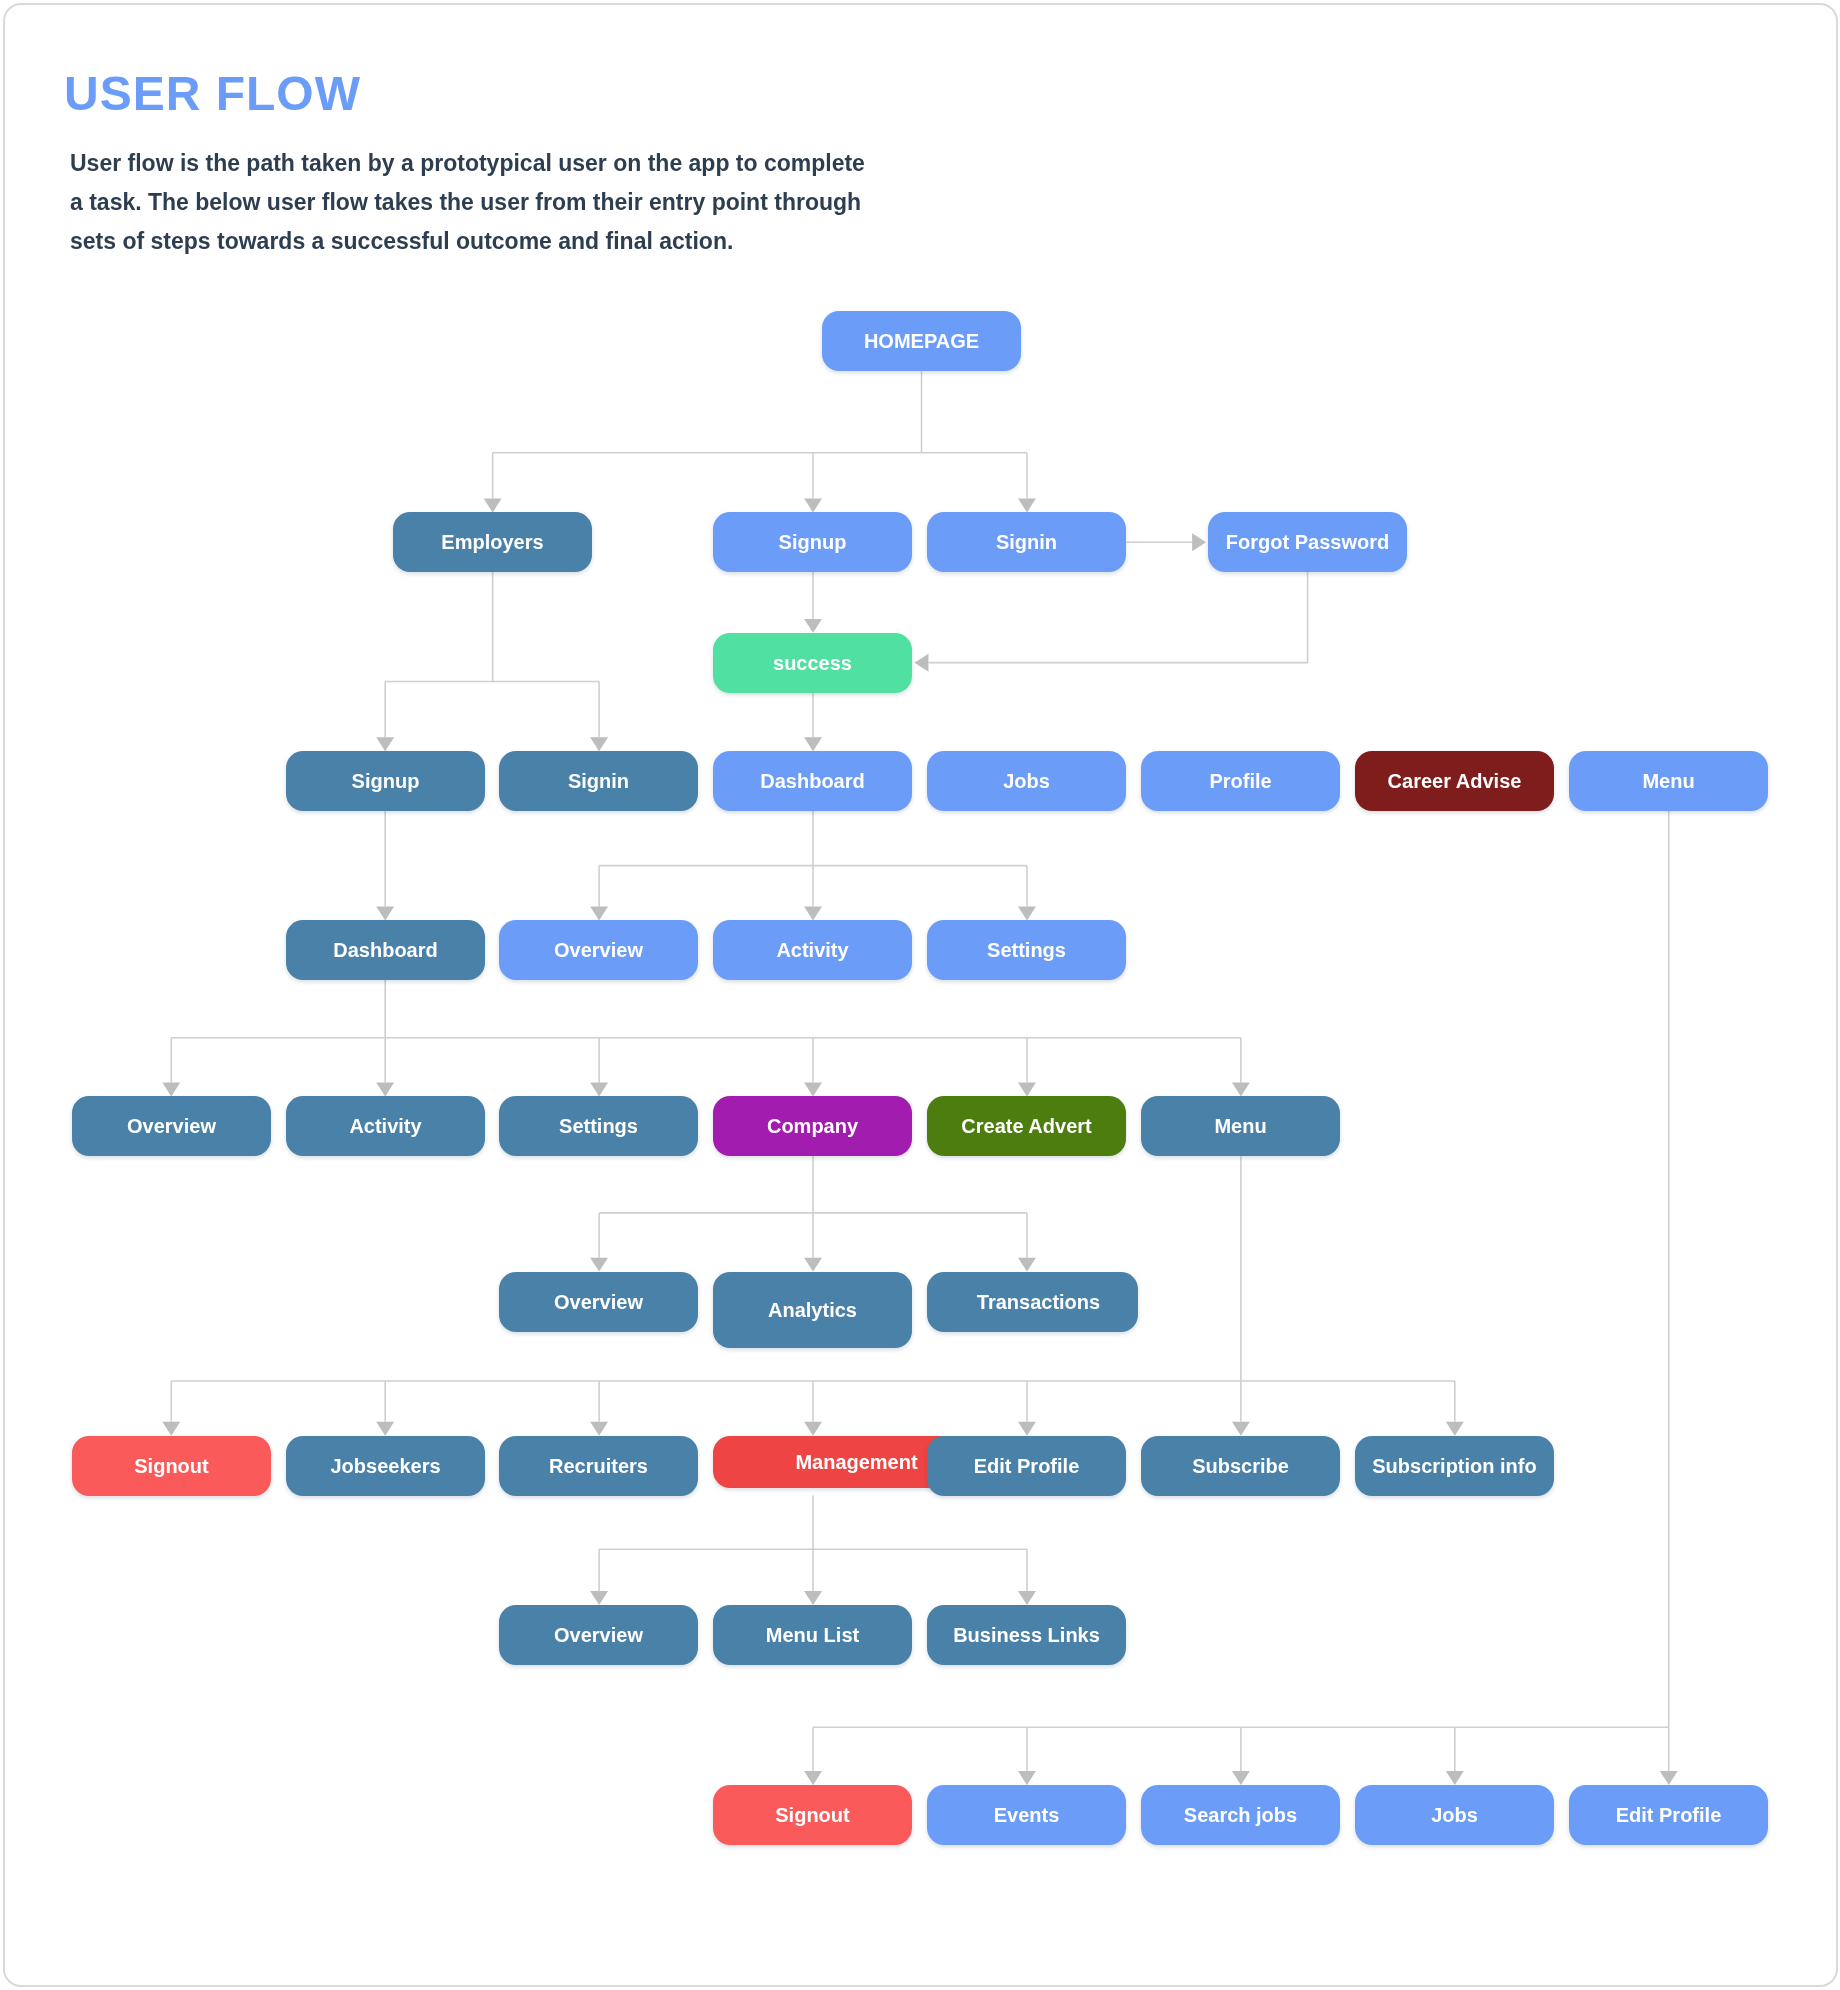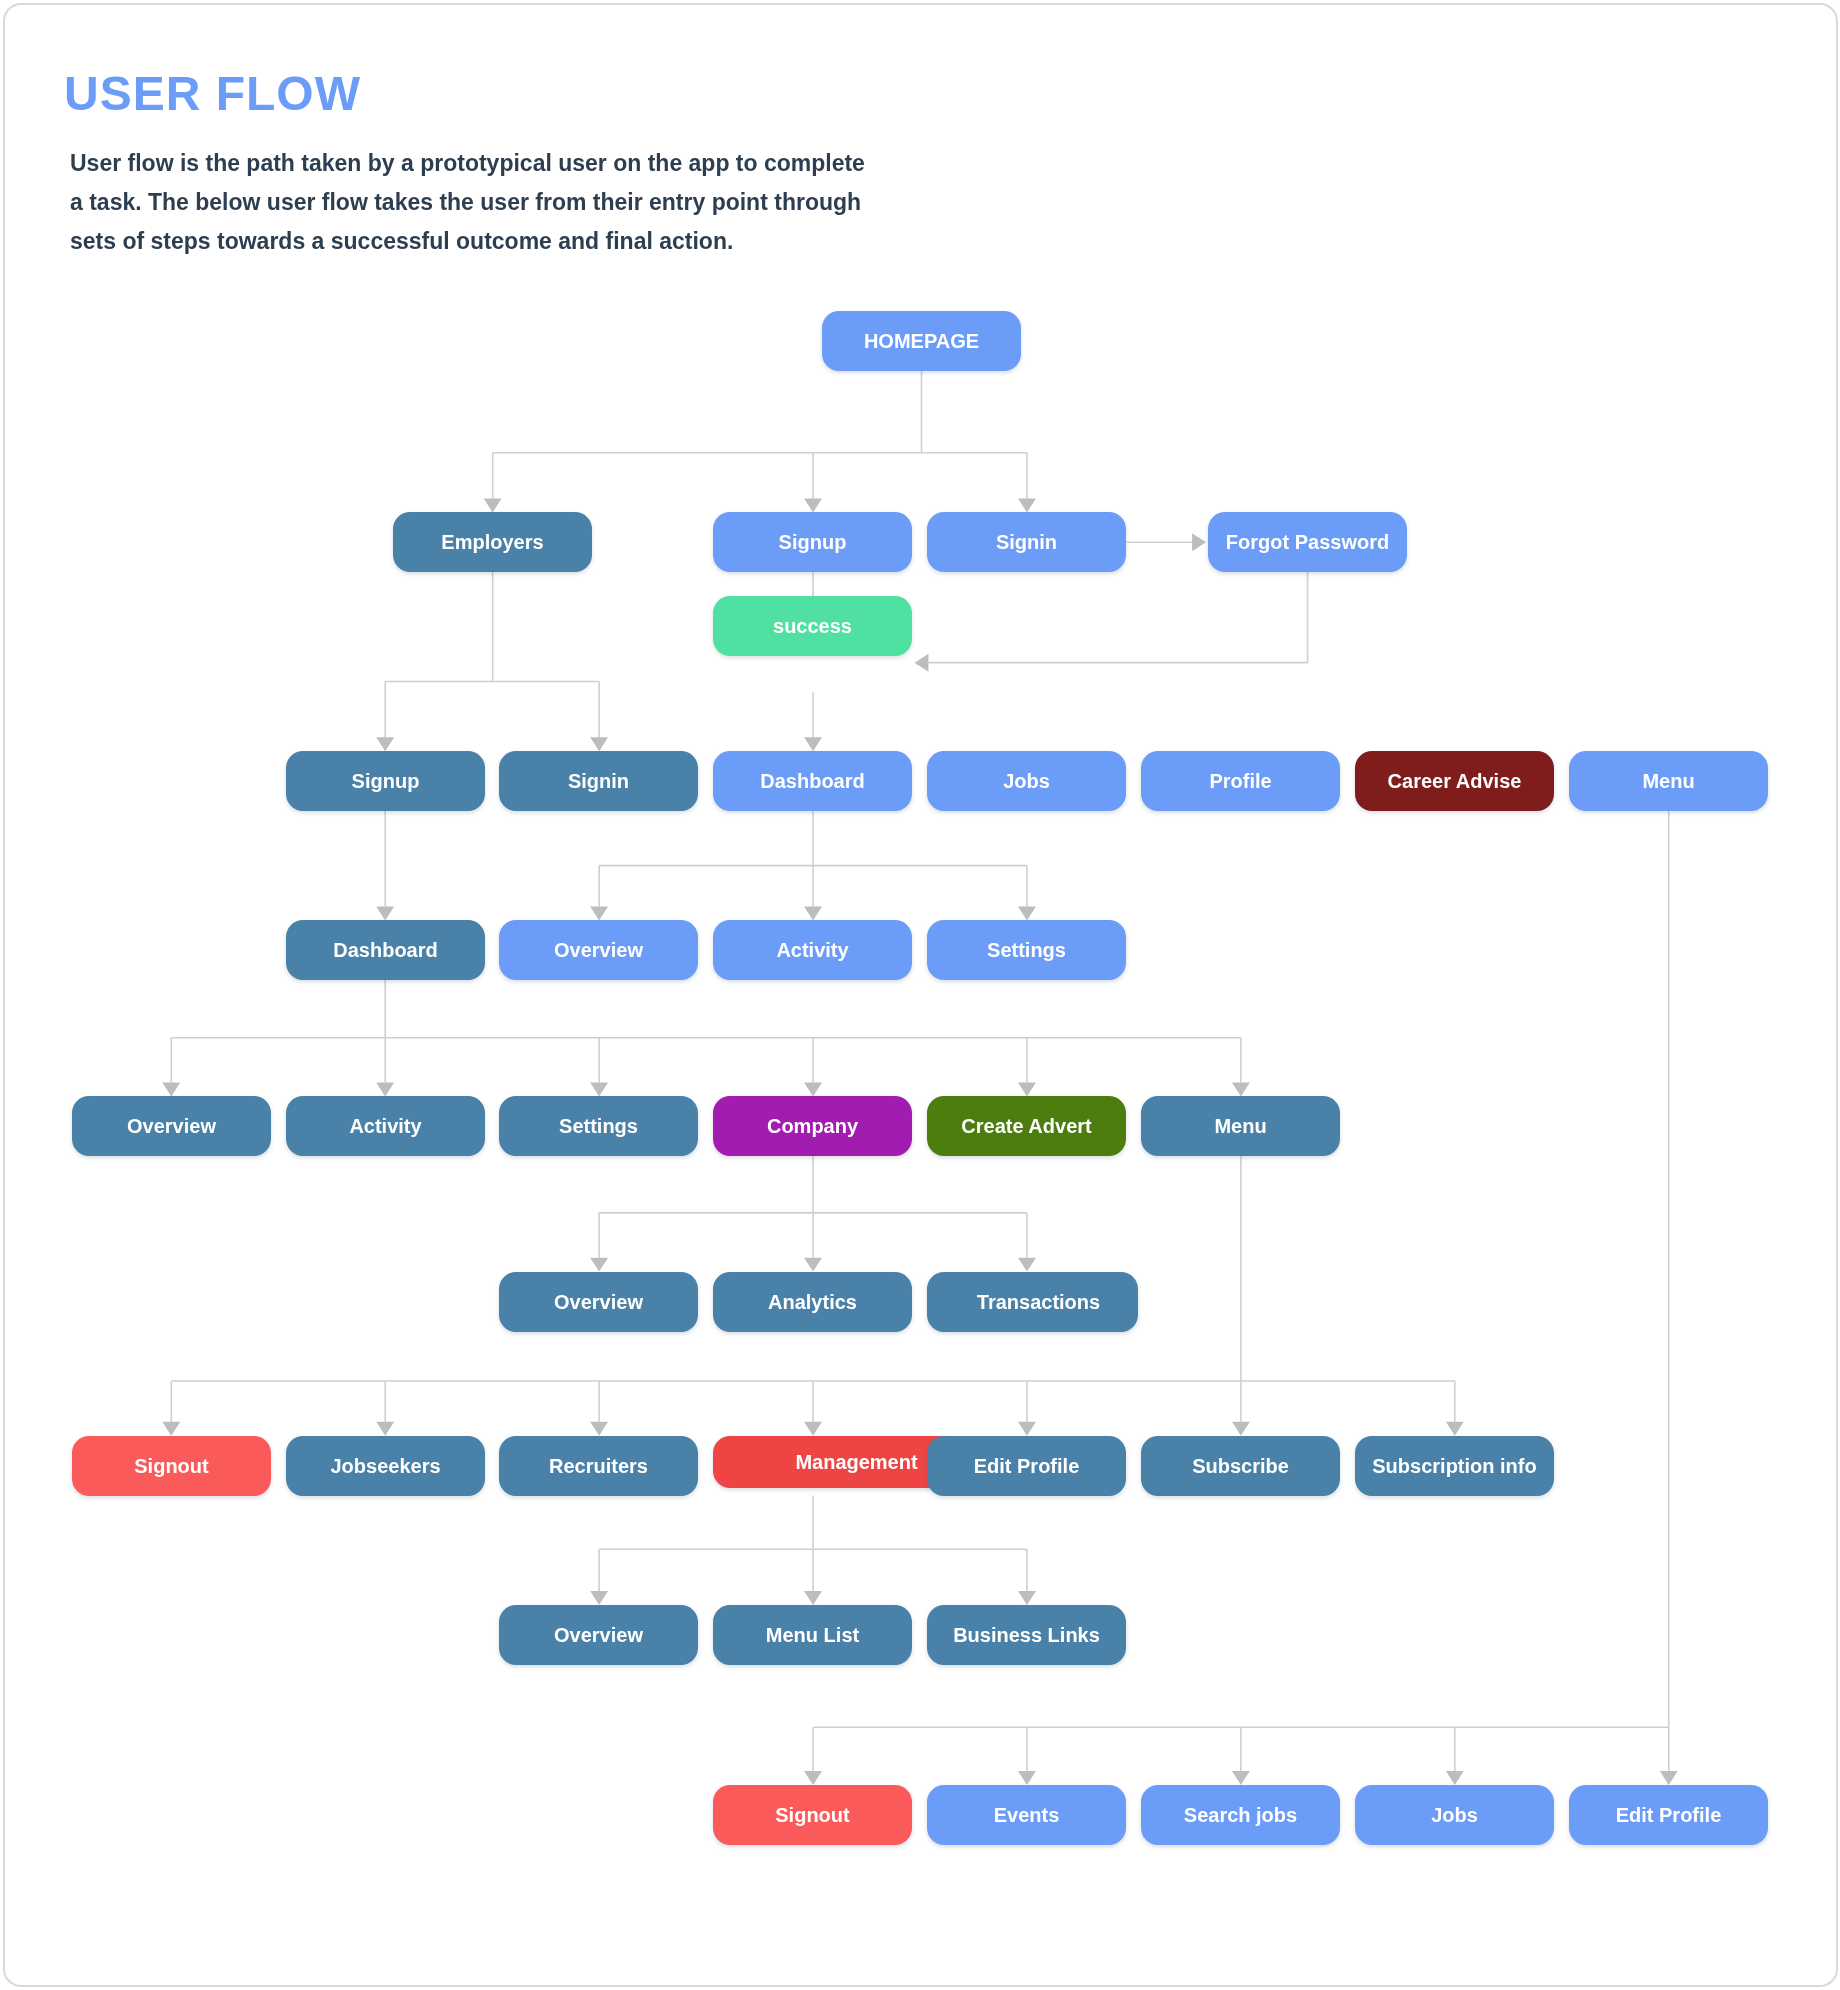--- a/index.html
+++ b/index.html
@@ -118,40 +118,40 @@
     <line x1="1677" y1="1736" x2="1677" y2="1780" stroke="#cfcfcf" stroke-width="1.6"></line>
     <polygon points="1668,1780 1686,1780 1677,1794" fill="#bdbdbd"></polygon>
   </svg>
 
 <div id="nodes">
     <div class="node" style="left: 822px; top: 311px; width: 199px; height: 60px; background: rgb(107, 157, 248);">HOMEPAGE</div>
     <div class="node" style="left: 393px; top: 512px; width: 199px; height: 60px; background: rgb(74, 129, 168);">Employers</div>
     <div class="node" style="left: 713px; top: 512px; width: 199px; height: 60px; background: rgb(107, 157, 248);">Signup</div>
     <div class="node" style="left: 927px; top: 512px; width: 199px; height: 60px; background: rgb(107, 157, 248);">Signin</div>
     <div class="node" style="left: 1208px; top: 512px; width: 199px; height: 60px; background: rgb(107, 157, 248);">Forgot Password</div>
-    <div class="node" style="left: 713px; top: 596px; width: 199px; height: 60px; background: rgb(79, 224, 162);">success</div>
+    <div class="node" style="left: 713px; top: 633px; width: 199px; height: 60px; background: rgb(79, 224, 162);">success</div>
     <div class="node" style="left: 286px; top: 751px; width: 199px; height: 60px; background: rgb(74, 129, 168);">Signup</div>
     <div class="node" style="left: 499px; top: 751px; width: 199px; height: 60px; background: rgb(74, 129, 168);">Signin</div>
     <div class="node" style="left: 713px; top: 751px; width: 199px; height: 60px; background: rgb(107, 157, 248);">Dashboard</div>
     <div class="node" style="left: 927px; top: 751px; width: 199px; height: 60px; background: rgb(107, 157, 248);">Jobs</div>
     <div class="node" style="left: 1141px; top: 751px; width: 199px; height: 60px; background: rgb(107, 157, 248);">Profile</div>
     <div class="node" style="left: 1355px; top: 751px; width: 199px; height: 60px; background: #7f1d1d;">Career Advise</div>
     <div class="node" style="left: 1569px; top: 751px; width: 199px; height: 60px; background: rgb(107, 157, 248);">Menu</div>
     <div class="node" style="left: 286px; top: 920px; width: 199px; height: 60px; background: rgb(74, 129, 168);">Dashboard</div>
     <div class="node" style="left: 499px; top: 920px; width: 199px; height: 60px; background: rgb(107, 157, 248);">Overview</div>
     <div class="node" style="left: 713px; top: 920px; width: 199px; height: 60px; background: rgb(107, 157, 248);">Activity</div>
     <div class="node" style="left: 927px; top: 920px; width: 199px; height: 60px; background: rgb(107, 157, 248);">Settings</div>
     <div class="node" style="left: 72px; top: 1096px; width: 199px; height: 60px; background: rgb(74, 129, 168);">Overview</div>
     <div class="node" style="left: 286px; top: 1096px; width: 199px; height: 60px; background: rgb(74, 129, 168);">Activity</div>
     <div class="node" style="left: 499px; top: 1096px; width: 199px; height: 60px; background: rgb(74, 129, 168);">Settings</div>
     <div class="node" style="left: 713px; top: 1096px; width: 199px; height: 60px; background: #a21caf;">Company</div>
     <div class="node" style="left: 927px; top: 1096px; width: 199px; height: 60px; background: #4d7c0f;">Create Advert</div>
     <div class="node" style="left: 1141px; top: 1096px; width: 199px; height: 60px; background: rgb(74, 129, 168);">Menu</div>
     <div class="node" style="left: 499px; top: 1272px; width: 199px; height: 60px; background: rgb(74, 129, 168);">Overview</div>
-    <div class="node" style="left: 713px; top: 1272px; width: 199px; height: 60px; background: rgb(74, 129, 168);">Analytics</div>
+    <div class="node" style="left: 713px; top: 1272px; width: 199px; height: 76px; background: rgb(74, 129, 168);">Analytics</div>
     <div class="node" style="left: 927px; top: 1272px; width: 199px; height: 60px; background: rgb(74, 129, 168); padding-left: 12px;">Transactions</div>
     <div class="node" style="left: 72px; top: 1436px; width: 199px; height: 60px; background: rgb(250, 90, 90);">Signout</div>
     <div class="node" style="left: 286px; top: 1436px; width: 199px; height: 60px; background: rgb(74, 129, 168);">Jobseekers</div>
     <div class="node" style="left: 499px; top: 1436px; width: 199px; height: 60px; background: rgb(74, 129, 168);">Recruiters</div>
     <div class="node" style="left: 713px; top: 1436px; width: 199px; height: 52px; background: #ef4444; padding-left: 44px;">Management</div>
     <div class="node" style="left: 927px; top: 1436px; width: 199px; height: 60px; background: rgb(74, 129, 168);">Edit Profile</div>
     <div class="node" style="left: 1141px; top: 1436px; width: 199px; height: 60px; background: rgb(74, 129, 168);">Subscribe</div>
     <div class="node" style="left: 1355px; top: 1436px; width: 199px; height: 60px; background: rgb(74, 129, 168);">Subscription info</div>
     <div class="node" style="left: 499px; top: 1605px; width: 199px; height: 60px; background: rgb(74, 129, 168);">Overview</div>
     <div class="node" style="left: 713px; top: 1605px; width: 199px; height: 60px; background: rgb(74, 129, 168);">Menu List</div>

